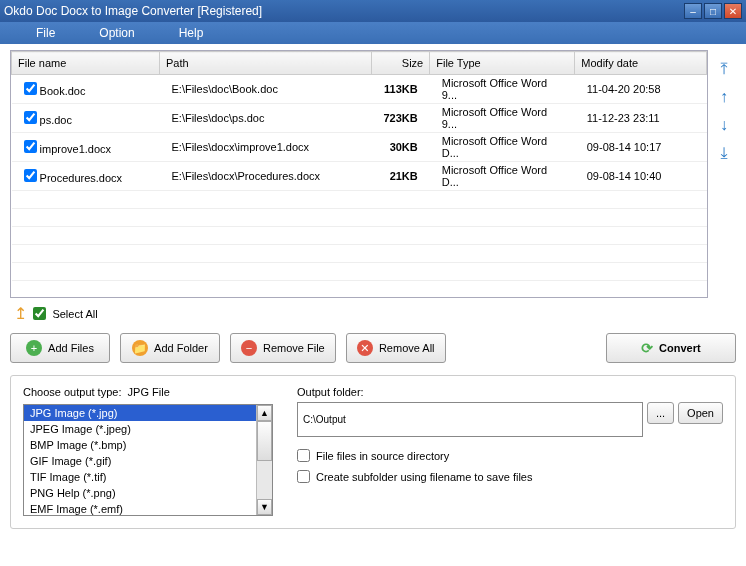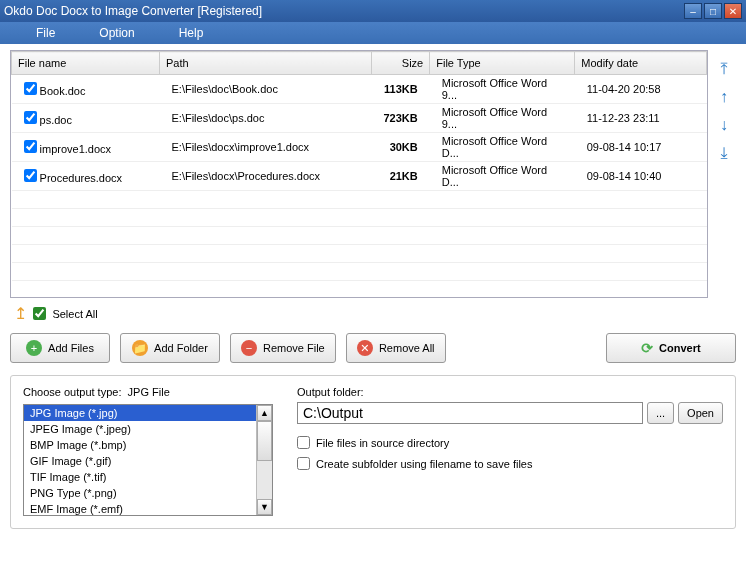--- a/index.html
+++ b/index.html
@@ -38,21 +38,21 @@
 .ot-label { margin-bottom: 6px; }
 .listbox-wrap { border: 1px solid #888; height: 112px; display: flex; }
 .listbox { flex: 1; overflow: hidden; }
 .listbox-item { padding: 2px 6px; font-size: 11px; cursor: pointer; }
 .listbox-item.selected { background: #2a5fd0; color: #fff; }
 .listbox-scroll { width: 16px; background: #e8e8e8; border-left: 1px solid #bbb; display: flex; flex-direction: column; }
 .scroll-btn { height: 16px; border: 1px solid #aaa; background: linear-gradient(to bottom,#fdfdfd,#ddd); font-size: 9px; text-align: center; line-height: 14px; cursor: pointer; }
 .scroll-track { flex: 1; position: relative; }
 .scroll-thumb { position: absolute; top: 0; left: 0; right: 0; height: 40px; background: linear-gradient(to bottom,#fdfdfd,#ddd); border: 1px solid #aaa; }
 .outfolder-row { display: flex; gap: 4px; margin-top: 4px; margin-bottom: 12px; }
-.outfolder-input { flex: 1; border: 1px solid #888; padding: 1px 5px; font-size: 14px; height: 22px; }
+.outfolder-input { flex: 1; border: 1px solid #888; padding: 1px 5px; font-size: 10px; height: 35px; }
 .small-btn { border: 1px solid #999; background: linear-gradient(to bottom,#fdfdfd,#e6e6e6); padding: 2px 8px; border-radius: 3px; cursor: pointer; font-size: 11px; height: 22px; }
 .check-row { display: flex; align-items: center; gap: 6px; margin-bottom: 8px; font-size: 11px; }
 .check-accent { accent-color: #2a8a2a; }
 .col-size { text-align: right; font-weight: bold; }
 input[type=checkbox] { cursor: pointer; }
 </style>
 </head>
 <body>
 
 <div class="titlebar">
@@ -216,21 +216,21 @@
         <span>Choose output type:</span>
         &nbsp;<span>JPG File</span>
       </div>
       <div class="listbox-wrap">
         <div class="listbox" id="type-list">
             <div class="listbox-item selected">JPG Image (*.jpg)</div>
             <div class="listbox-item">JPEG Image (*.jpeg)</div>
             <div class="listbox-item">BMP Image (*.bmp)</div>
             <div class="listbox-item">GIF Image (*.gif)</div>
             <div class="listbox-item">TIF Image (*.tif)</div>
-            <div class="listbox-item">PNG Type (*.png)</div>
+            <div class="listbox-item">PNG Help (*.png)</div>
             <div class="listbox-item">EMF Image (*.emf)</div>
           </div>
         <div class="listbox-scroll">
           <div class="scroll-btn">▲</div>
           <div class="scroll-track">
               <div class="scroll-thumb"></div>
             </div>
           <div class="scroll-btn">▼</div>
         </div>
       </div>

